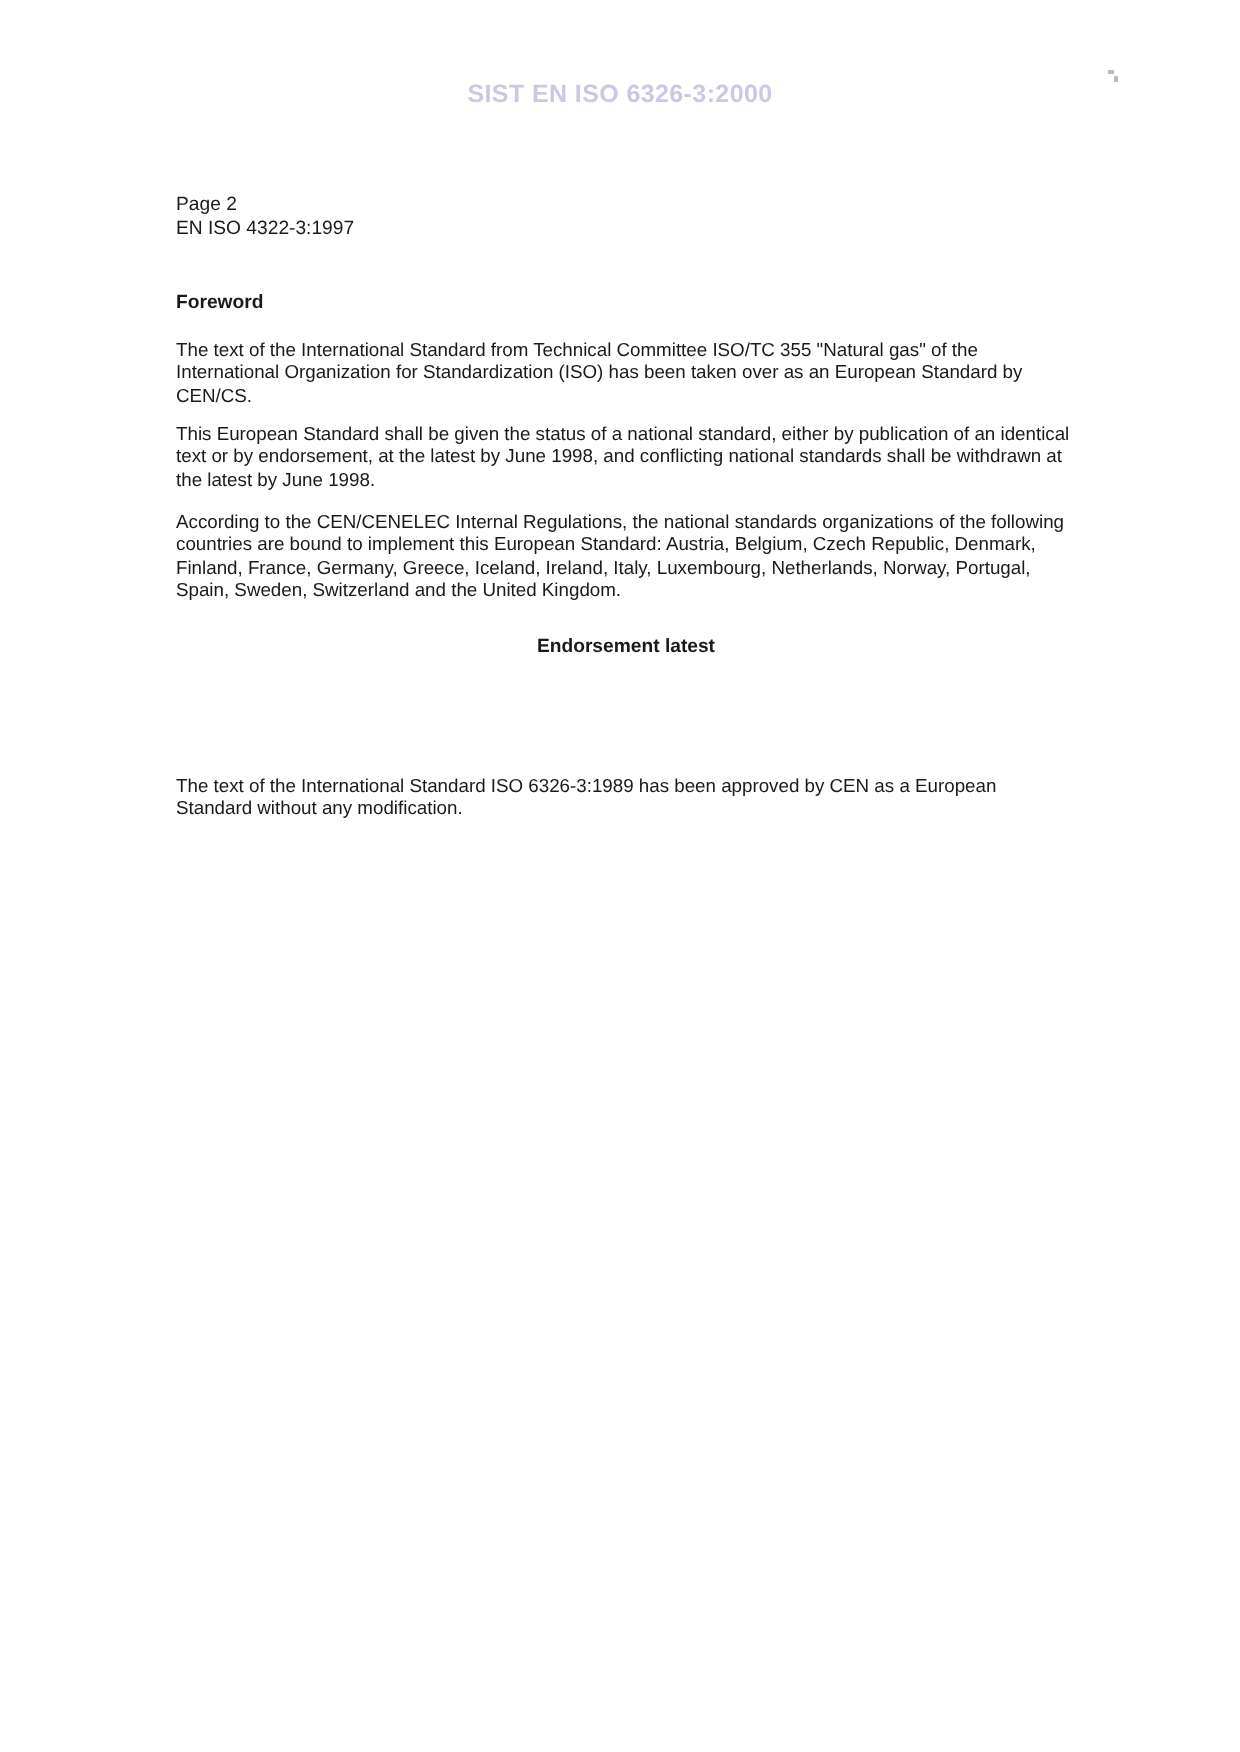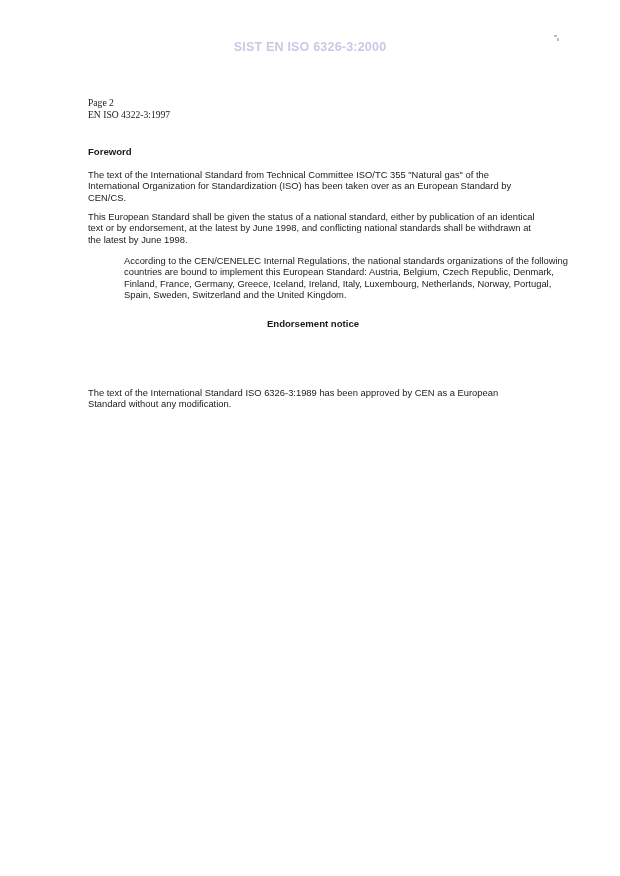--- a/index.html
+++ b/index.html
@@ -4,43 +4,43 @@
   <style>
     html, body { margin: 0; padding: 0; }
     body {
       width: 620px; height: 876px; background: #ffffff; position: relative; overflow: hidden;
       font-family: "Liberation Sans", "DejaVu Sans", sans-serif; color: #1a1a1a;
     }
     .watermark {
       position: absolute; top: 0px; left: 0; width: 620px; text-align: center;
       font-weight: bold; font-size: 12.5px; color: #c9c9e6; letter-spacing: 0.2px; margin-top: 40px;
     }
-    .page-header { position: absolute; left: 88px; top: 97px; font-size: 9.6px; line-height: 12px; font-family: Liberation Serif, serif; }
+    .page-header { position: absolute; left: 88px; top: 97px; font-size: 9.6px; line-height: 12px; }
     .heading { position: absolute; left: 88px; top: 146px; font-size: 9.6px; font-weight: bold; text-align: center; }
     .para { position: absolute; left: 88px; width: 450px; font-size: 9.4px; line-height: 11.3px; }
     .p1 { top: 169px; }
     .p2 { top: 211px; }
-    .p3 { top: 255px; margin-left: 36px; }
+    .p3 { top: 255px; }
     .center-heading { position: absolute; left: 88px; width: 450px; top: 318px; text-align: center; font-size: 9.6px; font-weight: bold; }
     .p4 { top: 339px; margin-top: 48px; }
     .speck { position: absolute; background: #bbb; }
   </style>
 </head>
 <body>
 
 <div class="watermark">SIST EN ISO 6326-3:2000</div>
 
 <div class="page-header">
   <div>Page 2</div>
   <div>EN ISO 4322-3:1997</div>
 </div>
 
 <div class="heading">Foreword</div>
 
 <div class="para p1">The text of the International Standard from Technical Committee ISO/TC 355 "Natural gas" of the International Organization for Standardization (ISO) has been taken over as an European Standard by CEN/CS.</div>
 <div class="para p2">This European Standard shall be given the status of a national standard, either by publication of an identical text or by endorsement, at the latest by June 1998, and conflicting national standards shall be withdrawn at the latest by June 1998.</div>
 <div class="para p3">According to the CEN/CENELEC Internal Regulations, the national standards organizations of the following countries are bound to implement this European Standard: Austria, Belgium, Czech Republic, Denmark, Finland, France, Germany, Greece, Iceland, Ireland, Italy, Luxembourg, Netherlands, Norway, Portugal, Spain, Sweden, Switzerland and the United Kingdom.</div>
 
-<div class="center-heading">Endorsement notice</div>
+<div class="center-heading">Endorsement latest</div>
 <div class="para p4">The text of the International Standard ISO 6326-3:1989 has been approved by CEN as a European Standard without any modification.</div>
 
 <div class="speck" style="left:554px;top:35px;width:3px;height:2px;"></div>
 <div class="speck" style="left:557px;top:38px;width:2px;height:3px;"></div>
 
 </body></html>

